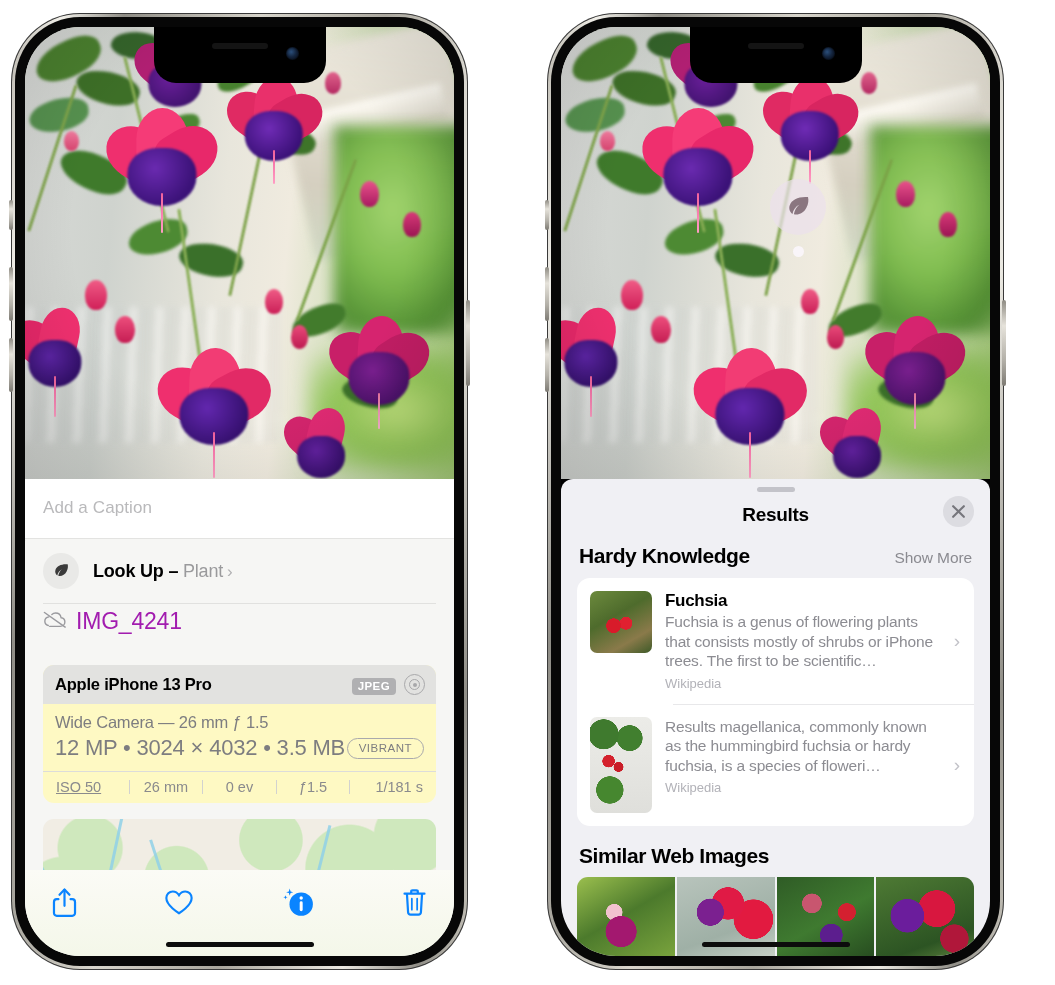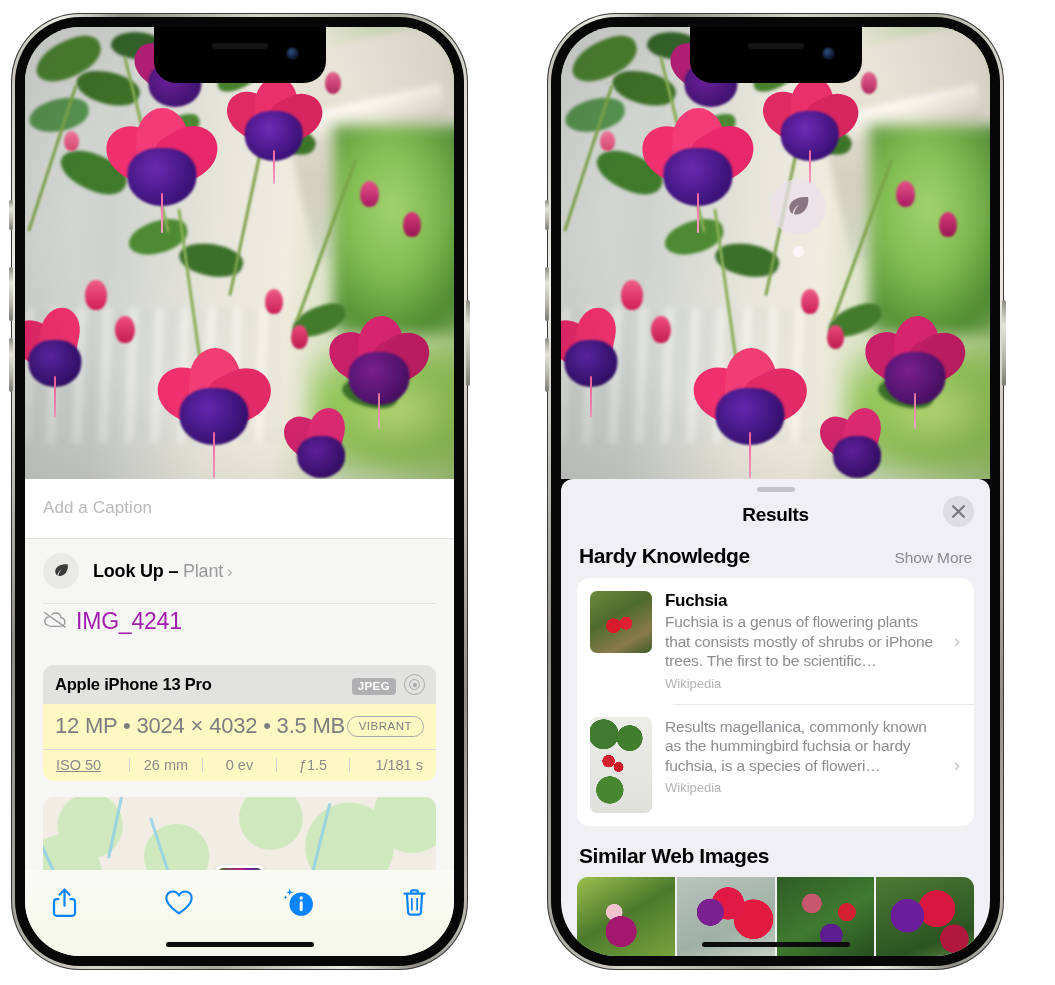--- a/index.html
+++ b/index.html
@@ -497,20 +497,21 @@
             <div class="badges">
               <span class="jpeg">JPEG</span>
               <span class="aperture-ic">
                   <i>
                     <b></b>
                   </i>
                 </span>
             </div>
           </div>
           <div class="card-body">
+            <div class="lens">Wide Camera — 26 mm ƒ 1.5</div>
             <div class="dims-row">
               <div class="dims">12 MP • 3024 × 4032 • 3.5 MB</div>
               <span class="vibrant">VIBRANT</span>
             </div>
           </div>
           <div class="exif">
             <div class="cell">ISO 50</div>
             <div class="sep"></div>
             <div class="cell">26 mm</div>
             <div class="sep"></div>

